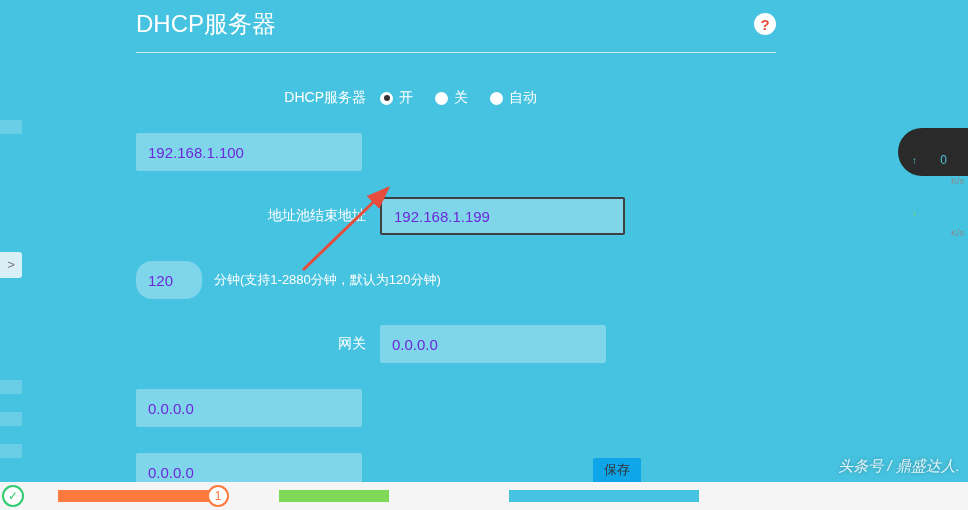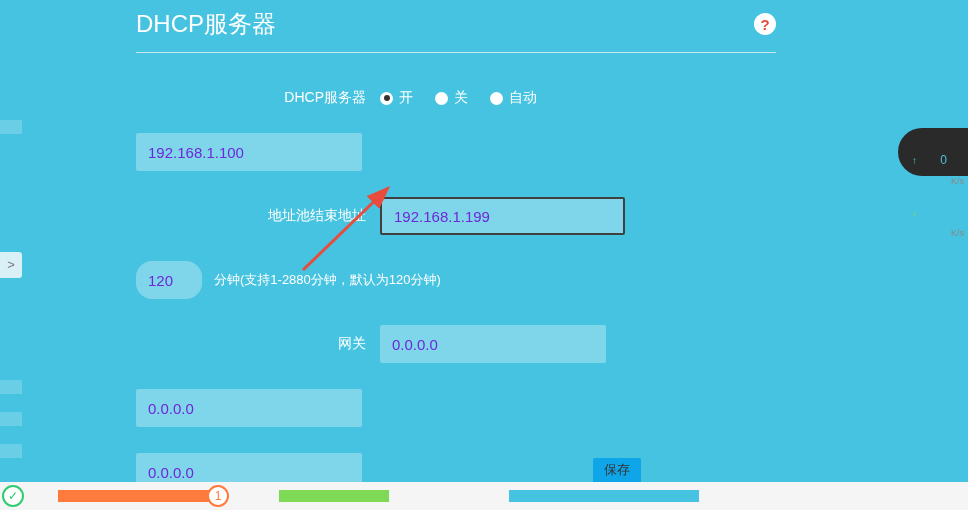--- a/index.html
+++ b/index.html
@@ -231,20 +231,21 @@
       <span class="fw-num">0</span>
         <span class="fw-unit">K/s</span>
     </div>
     <div class="fw-row">
       <span class="fw-arrow" style="color:#7ed957">↓</span>
       <span class="fw-num">0</span>
         <span class="fw-unit">K/s</span>
     </div>
   </div>
 
+  <div class="watermark">头条号 / 鼎盛达人.</div>
 </div>
 
 <div class="bottom-strip">
   <div class="circle-badge" style="border-color:#2ecc71;color:#2ecc71;margin-left:2px;">✓</div>
   <div class="tab-block" style="width:160px;background:#ff7a3d;margin-left:34px;"></div>
   <div class="circle-badge" style="border-color:#ff7a3d;color:#ff7a3d;margin-left:-11px;">1</div>
   <div class="tab-block" style="width:110px;background:#7ed957;margin-left:50px;"></div>
   <div class="tab-block" style="width:190px;background:#46c3e0;margin-left:120px;"></div>
 </div>
 

